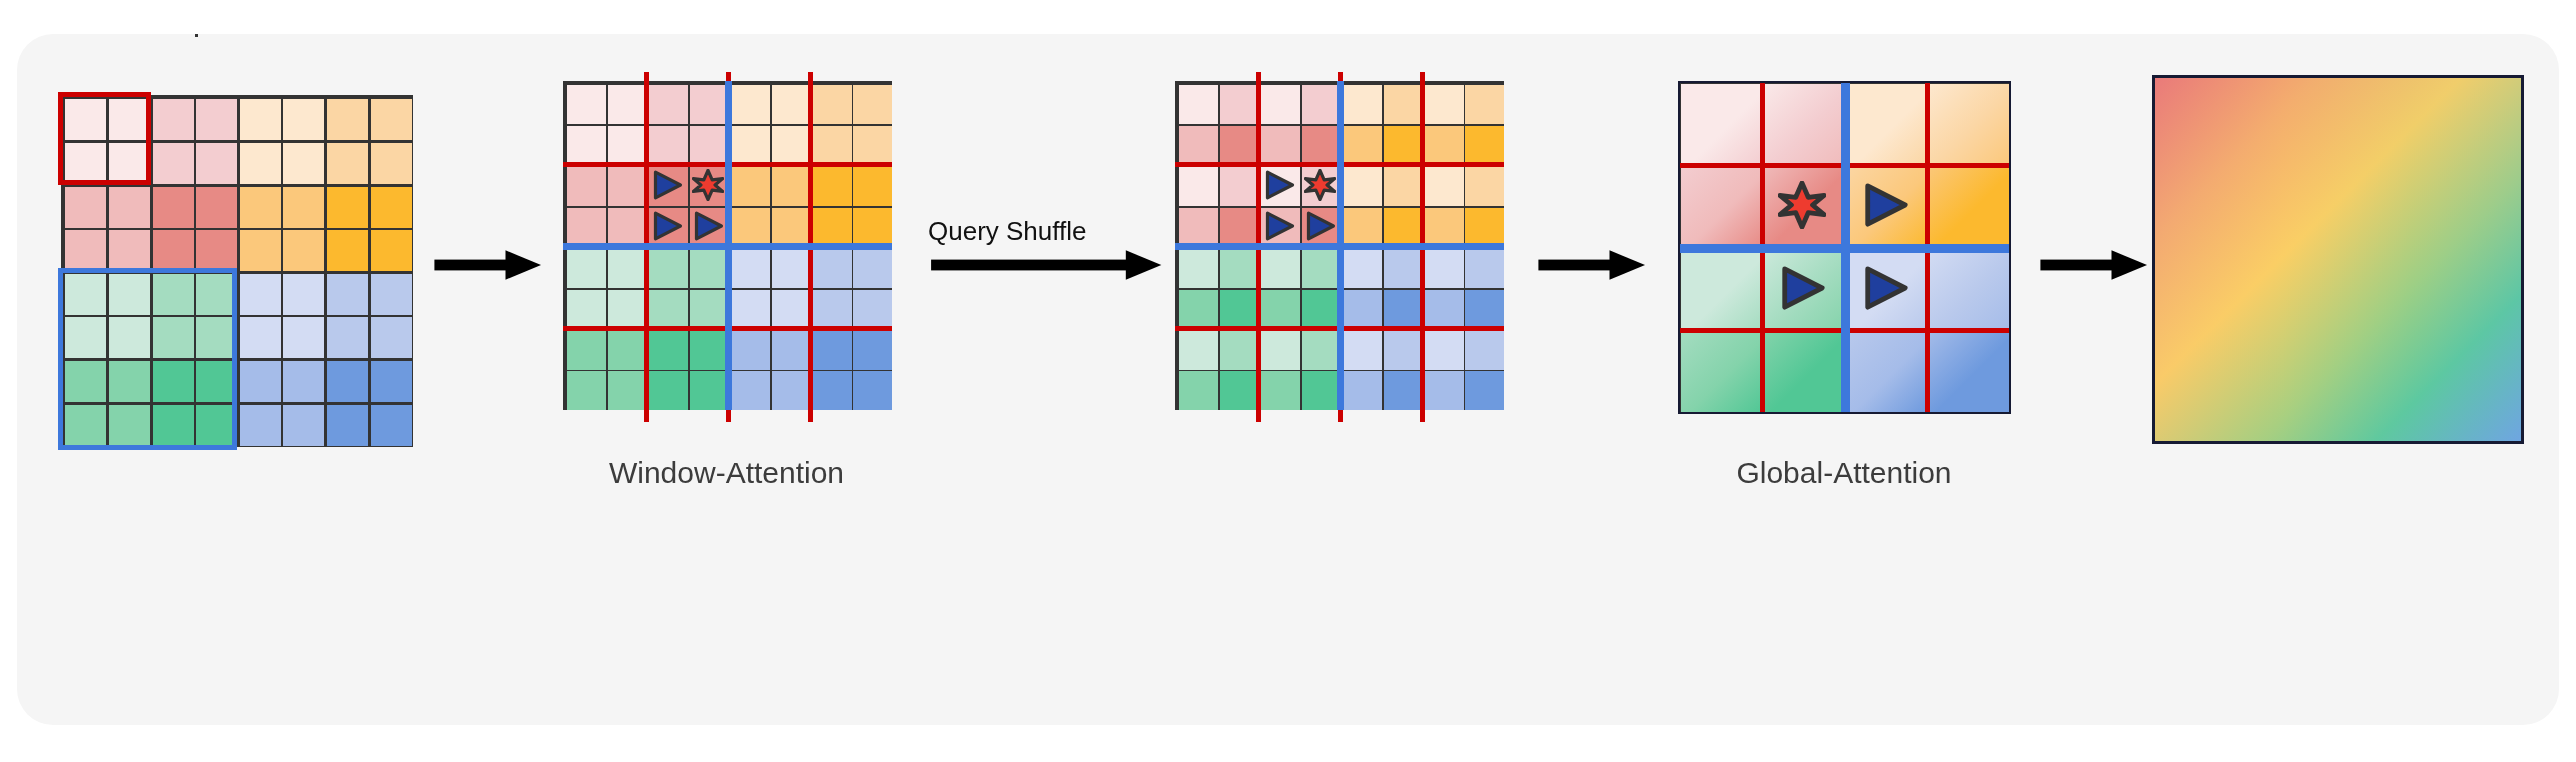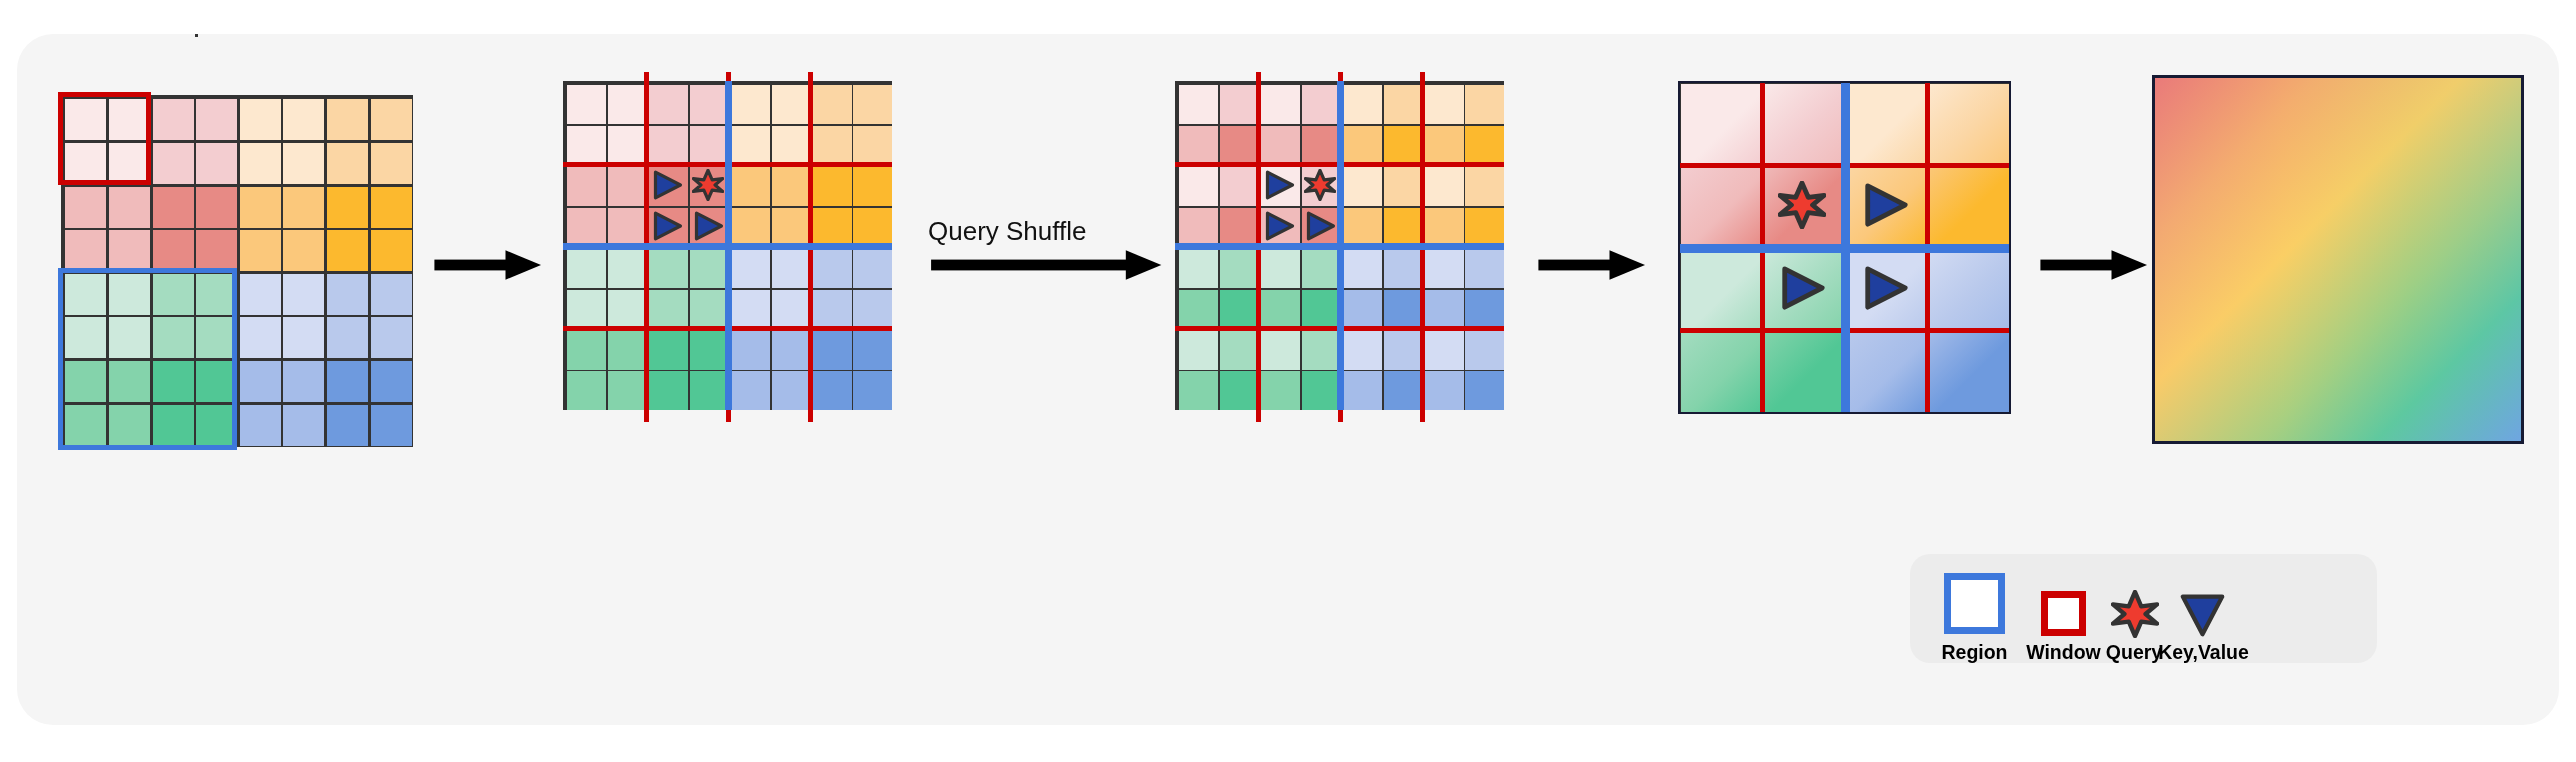--- a/index.html
+++ b/index.html
@@ -227,20 +227,21 @@
           <polygon points="50,4 63,34 96,30 72,50 96,70 63,66 50,96 37,66 4,70 28,50 4,30 37,34" fill="#ee3b2f" stroke="#333333" stroke-width="10" stroke-linejoin="round"></polygon>
         </svg>
         <svg width="32" height="32" viewBox="0 0 100 100" class="marker" style="left: 86px; top: 127px; position: absolute;">
           <polygon points="14,10 92,50 14,90" fill="#1f3f9e" stroke="#333333" stroke-width="10" stroke-linejoin="round"></polygon>
         </svg>
         <svg width="32" height="32" viewBox="0 0 100 100" class="marker" style="left: 127px; top: 127px; position: absolute;">
           <polygon points="14,10 92,50 14,90" fill="#1f3f9e" stroke="#333333" stroke-width="10" stroke-linejoin="round"></polygon>
         </svg>
       </div>
   </div>
+  <div class="caption" style="left:543px;top:456px;width:367px;">Window-Attention</div>
 
   <div class="shuffle-label" style="left:928px;top:216px;">Query Shuffle</div>
   <div class="arrow-wrap" style="left:930px;top:248px;">
     <svg width="234" height="34" viewBox="0 0 300 44">
         <g fill="#000">
           <rect x="0" y="15" width="260" height="14"></rect>
           <polygon points="252,3 298,22 252,41"></polygon>
         </g>
       </svg>
   </div>
@@ -374,48 +375,28 @@
           <polygon points="14,10 92,50 14,90" fill="#1f3f9e" stroke="#333333" stroke-width="10" stroke-linejoin="round"></polygon>
         </svg>
         <svg width="48" height="48" viewBox="0 0 100 100" class="marker" style="left: 98px; top: 181px; position: absolute;">
           <polygon points="14,10 92,50 14,90" fill="#1f3f9e" stroke="#333333" stroke-width="10" stroke-linejoin="round"></polygon>
         </svg>
         <svg width="48" height="48" viewBox="0 0 100 100" class="marker" style="left: 181px; top: 181px; position: absolute;">
           <polygon points="14,10 92,50 14,90" fill="#1f3f9e" stroke="#333333" stroke-width="10" stroke-linejoin="round"></polygon>
         </svg>
       </div>
   </div>
+  <div class="caption" style="left:1658px;top:456px;width:372px;">Global-Attention</div>
 
   <div class="arrow-wrap" style="left:2040px;top:248px;">
     <svg width="109" height="34" viewBox="0 0 140 44">
         <g fill="#000">
           <rect x="0" y="15" width="100" height="14"></rect>
           <polygon points="92,3 138,22 92,41"></polygon>
         </g>
       </svg>
   </div>
 
   <div id="outmap"></div>
 
-  <div id="legend">
-    <div class="lg-item" style="left:34px;top:18.7px;width:61px;height:61px;box-sizing:border-box;border:7px solid #3d78dc;background:#fff;"></div>
-    <div class="lg-label" style="left:18px;top:87px;width:93px;">Region</div>
-
-    <div class="lg-item" style="left:131px;top:37px;width:45px;height:45px;box-sizing:border-box;border:7px solid #cc0000;background:#fff;"></div>
-    <div class="lg-label" style="left:107px;top:87px;width:93px;">Window</div>
-
-    <div class="lg-item" style="left:201px;top:36px;">
-      <svg width="48" height="48" viewBox="0 0 100 100">
-        <polygon points="50,4 63,34 96,30 72,50 96,70 63,66 50,96 37,66 4,70 28,50 4,30 37,34" fill="#ee3b2f" stroke="#333333" stroke-width="9" stroke-linejoin="round"></polygon>
-      </svg>
-    </div>
-    <div class="lg-label" style="left:181px;top:87px;width:86px;">Query</div>
-
-    <div class="lg-item" style="left:269px;top:37px;">
-      <svg width="47" height="47" viewBox="0 0 100 100">
-        <polygon points="8,12 92,12 50,92" fill="#1f3f9e" stroke="#333333" stroke-width="9" stroke-linejoin="round"></polygon>
-      </svg>
-    </div>
-    <div class="lg-label" style="left:243px;top:87px;width:101px;">Key,Value</div>
-  </div>
 
 </div>
 
 
 </body></html>

